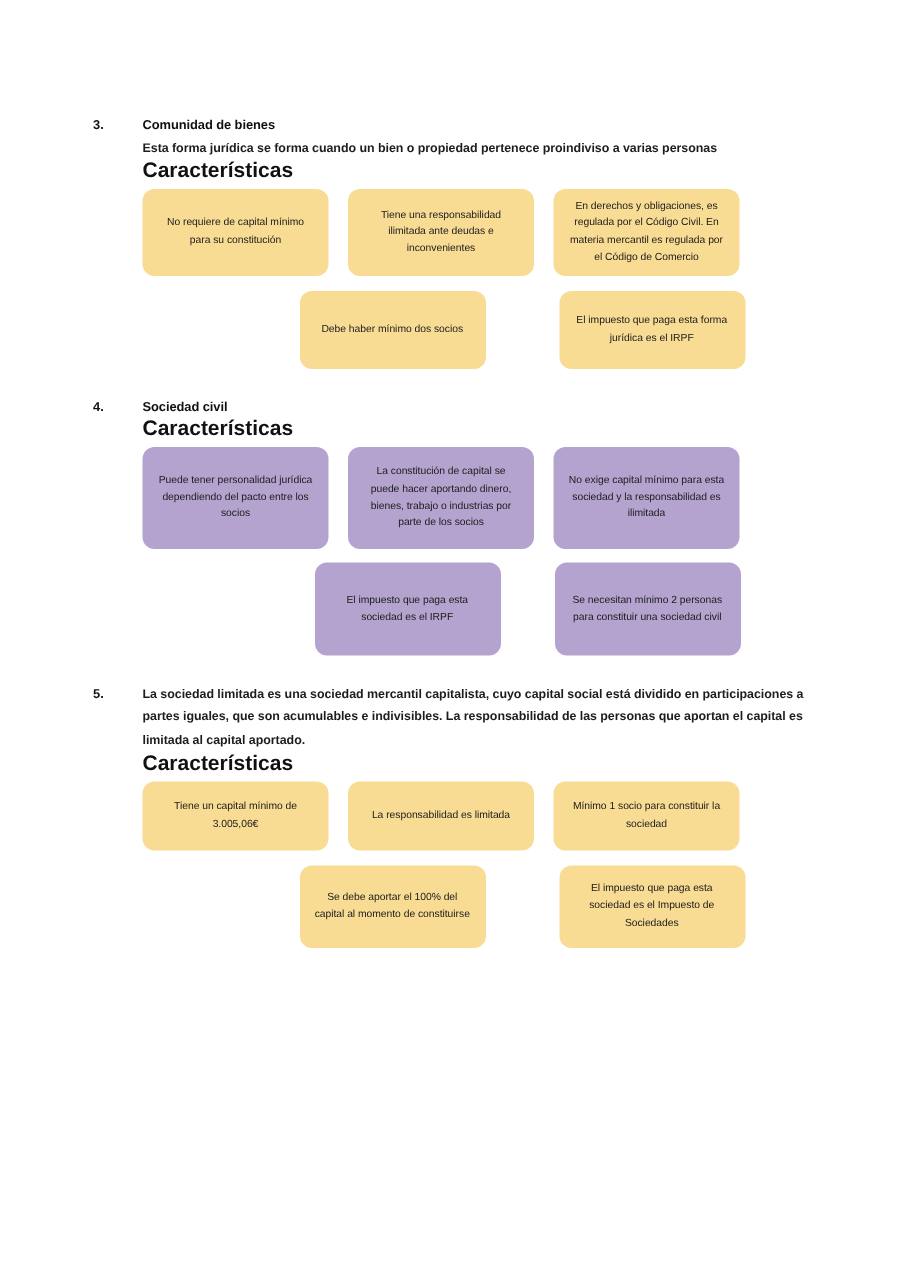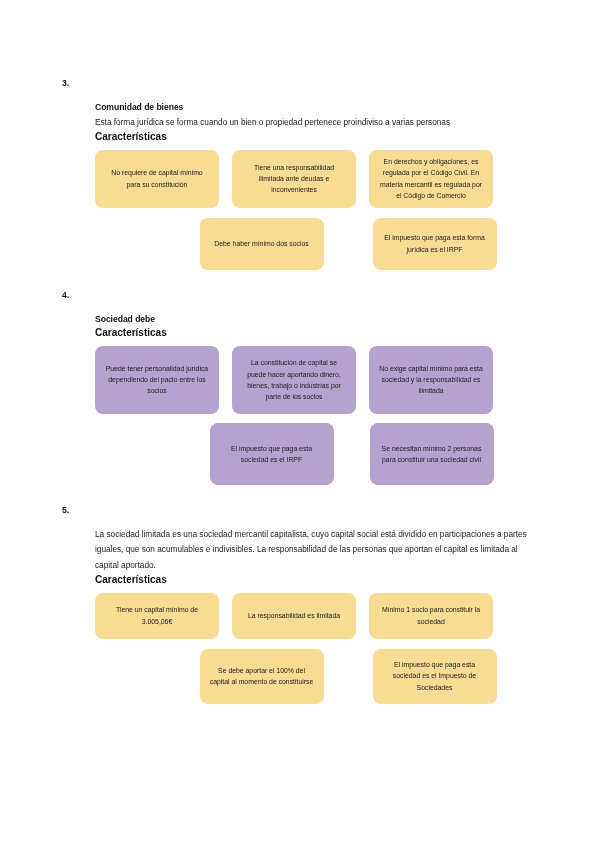--- a/index.html
+++ b/index.html
@@ -35,39 +35,38 @@
     width: 33px;
     flex: 0 0 33px;
     font-size: 8.6px;
     font-weight: bold;
     line-height: 14.6px;
     color: #111;
   }
   .sec-body {
     flex: 1 1 auto;
     min-width: 0;
-    margin-top: 24px;
   }
   .sec-title {
     font-size: 8.6px;
     font-weight: bold;
     line-height: 14.6px;
     color: #111;
     letter-spacing: -0.05px;
   }
   .sec-desc {
     font-size: 8.3px;
-    font-weight: normal;
+    font-weight: bold;
     line-height: 15.4px;
     color: #1d1d1d;
     letter-spacing: -0.03px;
     margin-top: 0px;
   }
   .sec-sub {
-    font-size: 10px;
+    font-size: 14px;
     font-weight: bold;
     line-height: 14.6px;
     color: #111;
     margin-top: 0px;
   }
 
   
   .card-rows {
     margin-top: 4px;
   }
@@ -165,21 +164,21 @@
       </div>
     </div>
   </div>
 
   <div class="sec-gap-4"></div>
 
   <div class="section s4 pal-purple">
     <div class="section-head">
       <div class="sec-num">4.</div>
       <div class="sec-body">
-        <div class="sec-title">Sociedad debe</div>
+        <div class="sec-title">Sociedad civil</div>
         <div class="sec-sub">Características</div>
       </div>
     </div>
     <div class="card-rows cards-indent">
       <div class="card-row row-top">
         <div class="card">
             <span>Puede tener personalidad jurídica dependiendo del pacto entre los socios</span>
           </div>
         <div class="card">
             <span>La constitución de capital se puede hacer aportando dinero, bienes, trabajo o industrias por parte de los socios</span>

